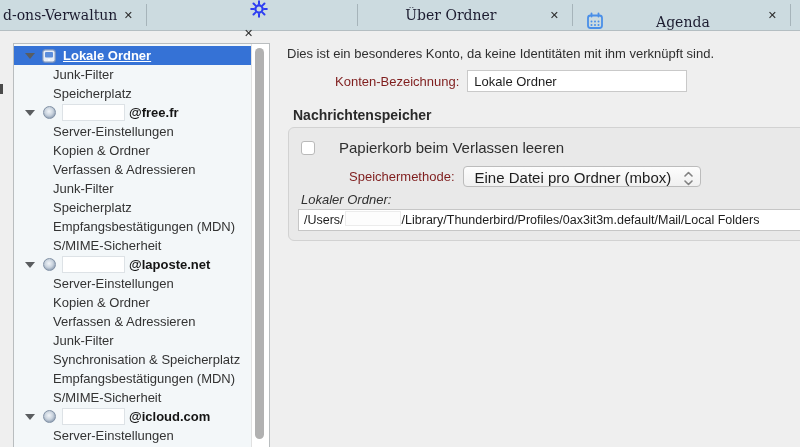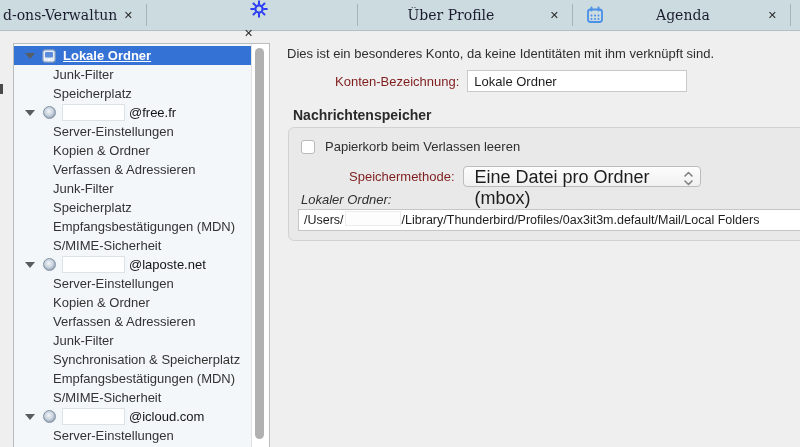--- a/index.html
+++ b/index.html
@@ -18,21 +18,21 @@
   .tab-icon{margin-left:13px;width:18px;height:18px;display:flex;align-items:center;justify-content:center;}
 
   
   .sidebar{position:absolute;left:13px;top:43px;width:257px;height:404px;background:#f3f7f9;
            border:1px solid #b9bdbf;border-bottom:none;display:flex;box-sizing:border-box;}
   .tree{flex:1;overflow:hidden;padding-top:2px;}
   .row{height:19px;display:flex;align-items:center;font-size:13px;color:#333;white-space:nowrap;}
   .row .lbl{margin-left:7px;}
   .row.child{padding-left:39px;align-items:center;}
   .row.child .lbl{margin-left:0;}
-  .row.acct .lbl{font-weight:normal;color:#141414;margin-left:4px;}
+  .row.acct .lbl{font-weight:bold;color:#141414;margin-left:4px;}
   .row.selected{background:#3572d6;}
   .row.selected .lbl{color:#fff;font-weight:bold;text-decoration:underline;}
   .tri{width:0;height:0;border-left:5px solid transparent;border-right:5px solid transparent;
        border-top:6px solid #5a5d60;margin-left:11px;flex:0 0 auto;}
   .sbicon{width:14px;height:14px;margin-left:7px;flex:0 0 auto;display:flex;align-items:center;justify-content:center;}
   .globe{width:13px;height:13px;border-radius:50%;
          background:radial-gradient(circle at 45% 40%, #f2f5f9 0%, #c9d3de 45%, #8b9bb0 80%, #6f8098 100%);
          border:1px solid #8292a6;box-sizing:border-box;}
   .redact{width:61px;height:15px;background:#fff;border:1px solid #dde2e6;margin-left:6px;flex:0 0 auto;}
   .scroll{width:17px;background:#fff;border-left:1px solid #e1e1e1;position:relative;flex:0 0 auto;}
@@ -43,24 +43,24 @@
   .intro{position:absolute;left:2px;top:16px;font-size:13px;color:#2f2f2f;white-space:nowrap;}
   .acct-row{position:absolute;left:2px;top:40px;display:flex;align-items:center;}
   .form-label{font-size:13px;color:#7f1d1d;white-space:nowrap;margin-left:48px;}
   .text-input{width:206px;height:20px;border:1px solid #c9c9c9;background:#fff;font-size:13px;
               font-family:"Liberation Sans",sans-serif;color:#1d1d1d;padding:0 6px;margin-left:8px;}
   .group-title{position:absolute;left:8px;top:77px;font-size:14px;color:#2a2a2a;font-weight:bold;}
   .groupbox{position:absolute;left:3px;top:97px;width:560px;height:112px;background:#e9e9e9;
             border:1px solid #d2d2d2;border-radius:6px;}
   .cb-row{position:absolute;left:12px;top:11px;display:flex;align-items:center;}
   .checkbox{width:14px;height:14px;background:#fff;border:1px solid #b9b9b9;border-radius:3px;box-sizing:border-box;}
-  .cb-label{margin-left:10px;font-size:13px;color:#2f2f2f;}
+  .cb-label{margin-left:24px;font-size:15px;color:#2f2f2f;}
   .method-row{position:absolute;left:12px;top:38px;display:flex;align-items:center;}
   .popup{position:relative;width:238px;height:21px;margin-left:8px;background:linear-gradient(#fdfdfd,#f0f0f0);
-         border:1px solid #bcbcbc;border-radius:4px;font-size:18px;color:#1d1d1d;line-height:21px;
+         border:1px solid #bcbcbc;border-radius:4px;font-size:15px;color:#1d1d1d;line-height:21px;
          padding-left:11px;box-sizing:border-box;}
   .popup-chevrons{position:absolute;right:7px;top:3px;}
   .localdir-label{position:absolute;left:12px;top:64px;font-size:13px;color:#2f2f2f;font-style:italic;}
   .path-field{position:absolute;left:9px;top:81px;width:545px;height:20px;background:#fff;
               border:1px solid #c6c6c6;font-size:12.5px;color:#1d1d1d;line-height:20px;padding-left:5px;
               white-space:nowrap;overflow:hidden;}
   .redact-inline{display:inline-block;width:54px;height:13px;background:#fdfdfd;border:1px solid #ececec;
                  vertical-align:-2px;margin:0 1px;}
   .edge-artifact{position:absolute;left:0;top:84px;width:3px;height:10px;background:#4a4a4a;}
 </style>
@@ -89,25 +89,25 @@
               <line x1="12.6" y1="5.4" x2="14.5" y2="3.5"></line>
             </g>
             <circle cx="9" cy="9" r="3.6" fill="none" stroke="#2d3ef2" stroke-width="2.2"></circle>
           </svg>
         </span>
         <span class="tab-label">Einstellungen</span>
         <span class="tab-close">✕</span>
       </div>
       <div class="tab-sep"></div>
       <div class="tab" style="width: 214px;">
-        <span class="tab-label">Über Profile</span>
-        <span class="tab-close">✕</span>
-      </div>
-      <div class="tab-sep"></div>
-      <div class="tab" style="width: 217px;">
+        <span class="tab-label">Über Ordner</span>
+        <span class="tab-close">✕</span>
+      </div>
+      <div class="tab-sep"></div>
+      <div class="tab" style="width: 217px; align-items: flex-end;">
         <span class="tab-icon">
           <svg width="18" height="18" viewBox="0 0 18 18">
             <rect x="2" y="3.5" width="14" height="12.5" rx="2.5" fill="none" stroke="#4a8fe8" stroke-width="1.8"></rect>
             <line x1="5.5" y1="1.5" x2="5.5" y2="4.5" stroke="#4a8fe8" stroke-width="1.8" stroke-linecap="round"></line>
             <line x1="12.5" y1="1.5" x2="12.5" y2="4.5" stroke="#4a8fe8" stroke-width="1.8" stroke-linecap="round"></line>
             <g fill="#4a8fe8">
               <circle cx="5.5" cy="9.5" r="1"></circle>
               <circle cx="9" cy="9.5" r="1"></circle>
               <circle cx="12.5" cy="9.5" r="1"></circle>
               <circle cx="5.5" cy="13" r="1"></circle>

